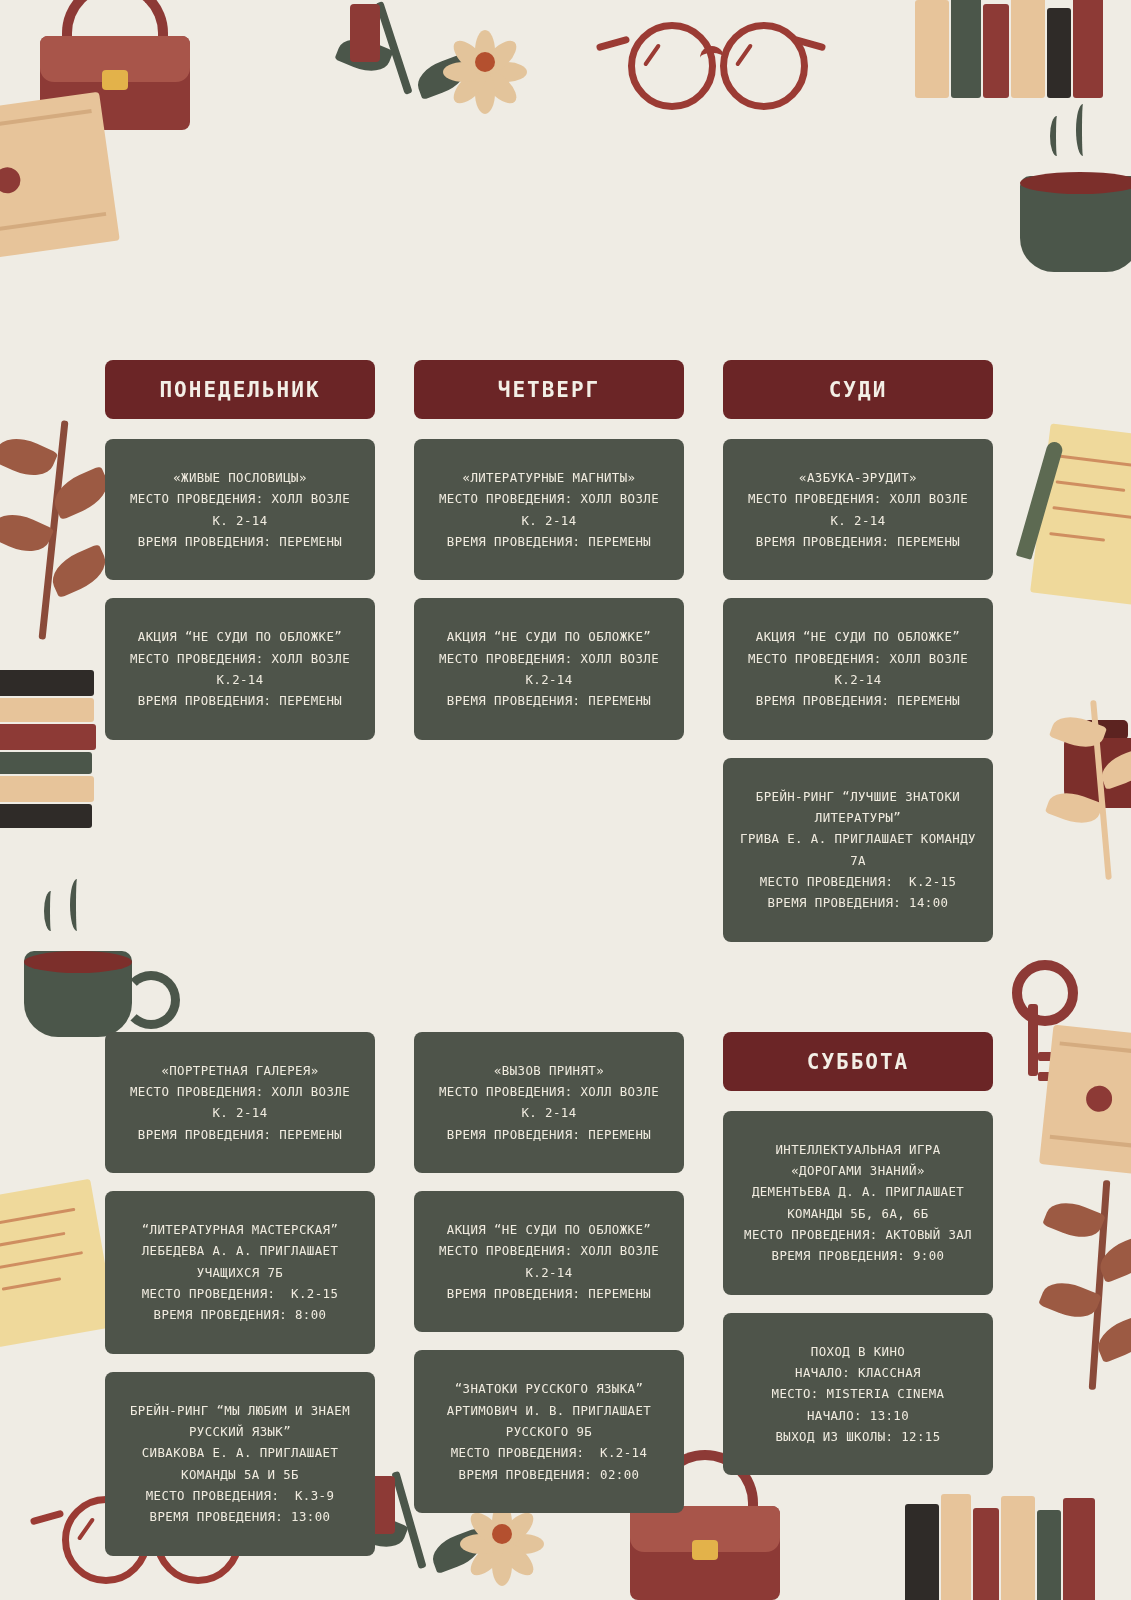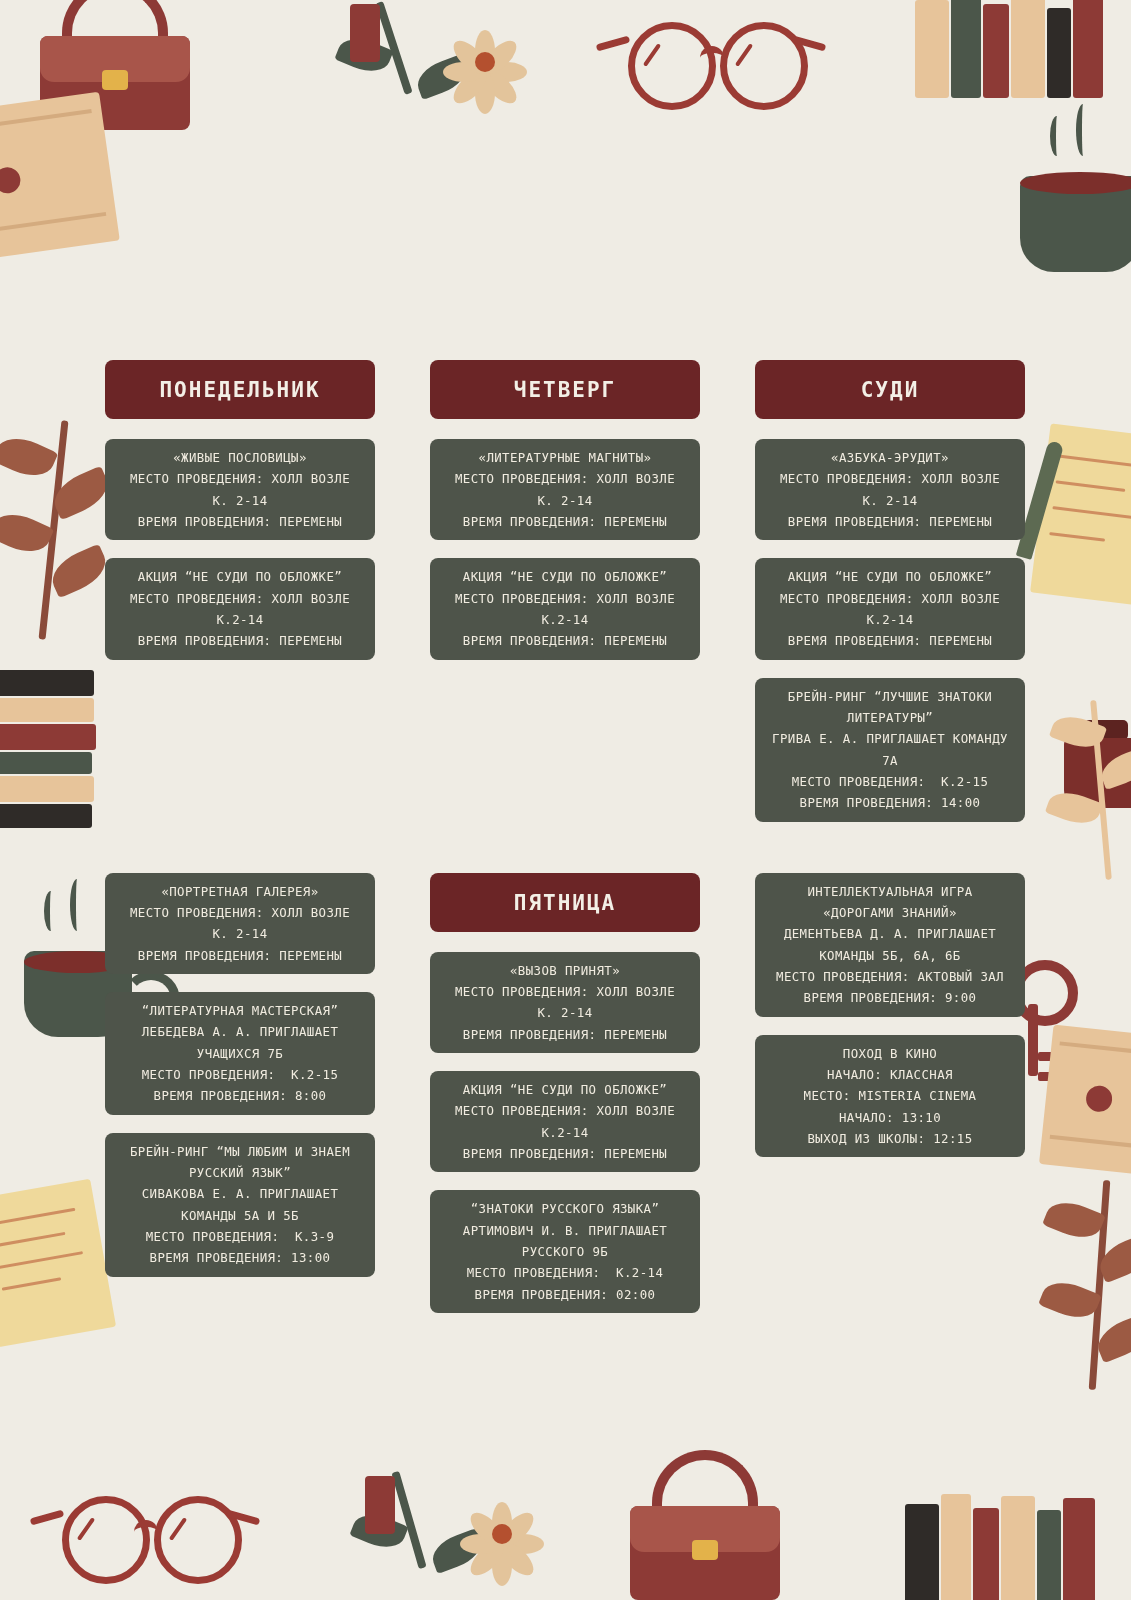--- a/index.html
+++ b/index.html
@@ -265,20 +265,21 @@
 
   .grid {
     position: absolute;
     left: 105px;
     top: 360px;
     width: 920px;
     display: grid;
     grid-template-columns: repeat(3, 270px);
     column-gap: 55px;
     row-gap: 0;
+    gap: 39px;
   }
 
   .day-col {
     width: 270px;
   }
   .day-col.row2 {
     margin-top: 33px;
   }
 
   .day-header {
@@ -290,21 +291,21 @@
     letter-spacing: 2px;
     padding: 18px 0 17px;
     border-radius: 8px;
     margin-bottom: 20px;
   }
 
   .card {
     background: #4e544a;
     color: #f1ece0;
     border-radius: 8px;
-    padding: 8px 14px;
+    padding: 28px 14px;
     margin-bottom: 18px;
     text-align: center;
     font-size: 12.4px;
     line-height: 1.72;
     letter-spacing: .4px;
   }
   .card .ln { display: block; white-space: pre-wrap; }
 </style>
 </head>
 <body>
@@ -553,39 +554,39 @@
             <span class="ln">ВРЕМЯ ПРОВЕДЕНИЯ: 8:00</span>
           </div>
           <div class="card">
             <span class="ln">БРЕЙН-РИНГ “МЫ ЛЮБИМ И ЗНАЕМ РУССКИЙ ЯЗЫК”</span>
             <span class="ln">СИВАКОВА Е. А. ПРИГЛАШАЕТ КОМАНДЫ 5А И 5Б</span>
             <span class="ln">МЕСТО ПРОВЕДЕНИЯ:  К.3-9</span>
             <span class="ln">ВРЕМЯ ПРОВЕДЕНИЯ: 13:00</span>
           </div>
         </div>
         <div class="day-col row2">
-          <div class="day-header">ПЯТНИЦА</div>
           <div class="card">
             <span class="ln">«ВЫЗОВ ПРИНЯТ»</span>
             <span class="ln">МЕСТО ПРОВЕДЕНИЯ: ХОЛЛ ВОЗЛЕ К. 2-14</span>
             <span class="ln">ВРЕМЯ ПРОВЕДЕНИЯ: ПЕРЕМЕНЫ</span>
           </div>
           <div class="card">
             <span class="ln">АКЦИЯ “НЕ СУДИ ПО ОБЛОЖКЕ”</span>
             <span class="ln">МЕСТО ПРОВЕДЕНИЯ: ХОЛЛ ВОЗЛЕ К.2-14</span>
             <span class="ln">ВРЕМЯ ПРОВЕДЕНИЯ: ПЕРЕМЕНЫ</span>
           </div>
           <div class="card">
             <span class="ln">“ЗНАТОКИ РУССКОГО ЯЗЫКА”</span>
             <span class="ln">АРТИМОВИЧ И. В. ПРИГЛАШАЕТ РУССКОГО 9Б</span>
             <span class="ln">МЕСТО ПРОВЕДЕНИЯ:  К.2-14</span>
             <span class="ln">ВРЕМЯ ПРОВЕДЕНИЯ: 02:00</span>
           </div>
         </div>
         <div class="day-col row2">
+          <div class="day-header">СУББОТА</div>
           <div class="card">
             <span class="ln">ИНТЕЛЛЕКТУАЛЬНАЯ ИГРА «ДОРОГАМИ ЗНАНИЙ»</span>
             <span class="ln">ДЕМЕНТЬЕВА Д. А. ПРИГЛАШАЕТ КОМАНДЫ 5Б, 6А, 6Б</span>
             <span class="ln">МЕСТО ПРОВЕДЕНИЯ: АКТОВЫЙ ЗАЛ</span>
             <span class="ln">ВРЕМЯ ПРОВЕДЕНИЯ: 9:00</span>
           </div>
           <div class="card">
             <span class="ln">ПОХОД В КИНО</span>
             <span class="ln">НАЧАЛО: КЛАССНАЯ</span>
             <span class="ln">МЕСТО: MISTERIA CINEMA</span>

